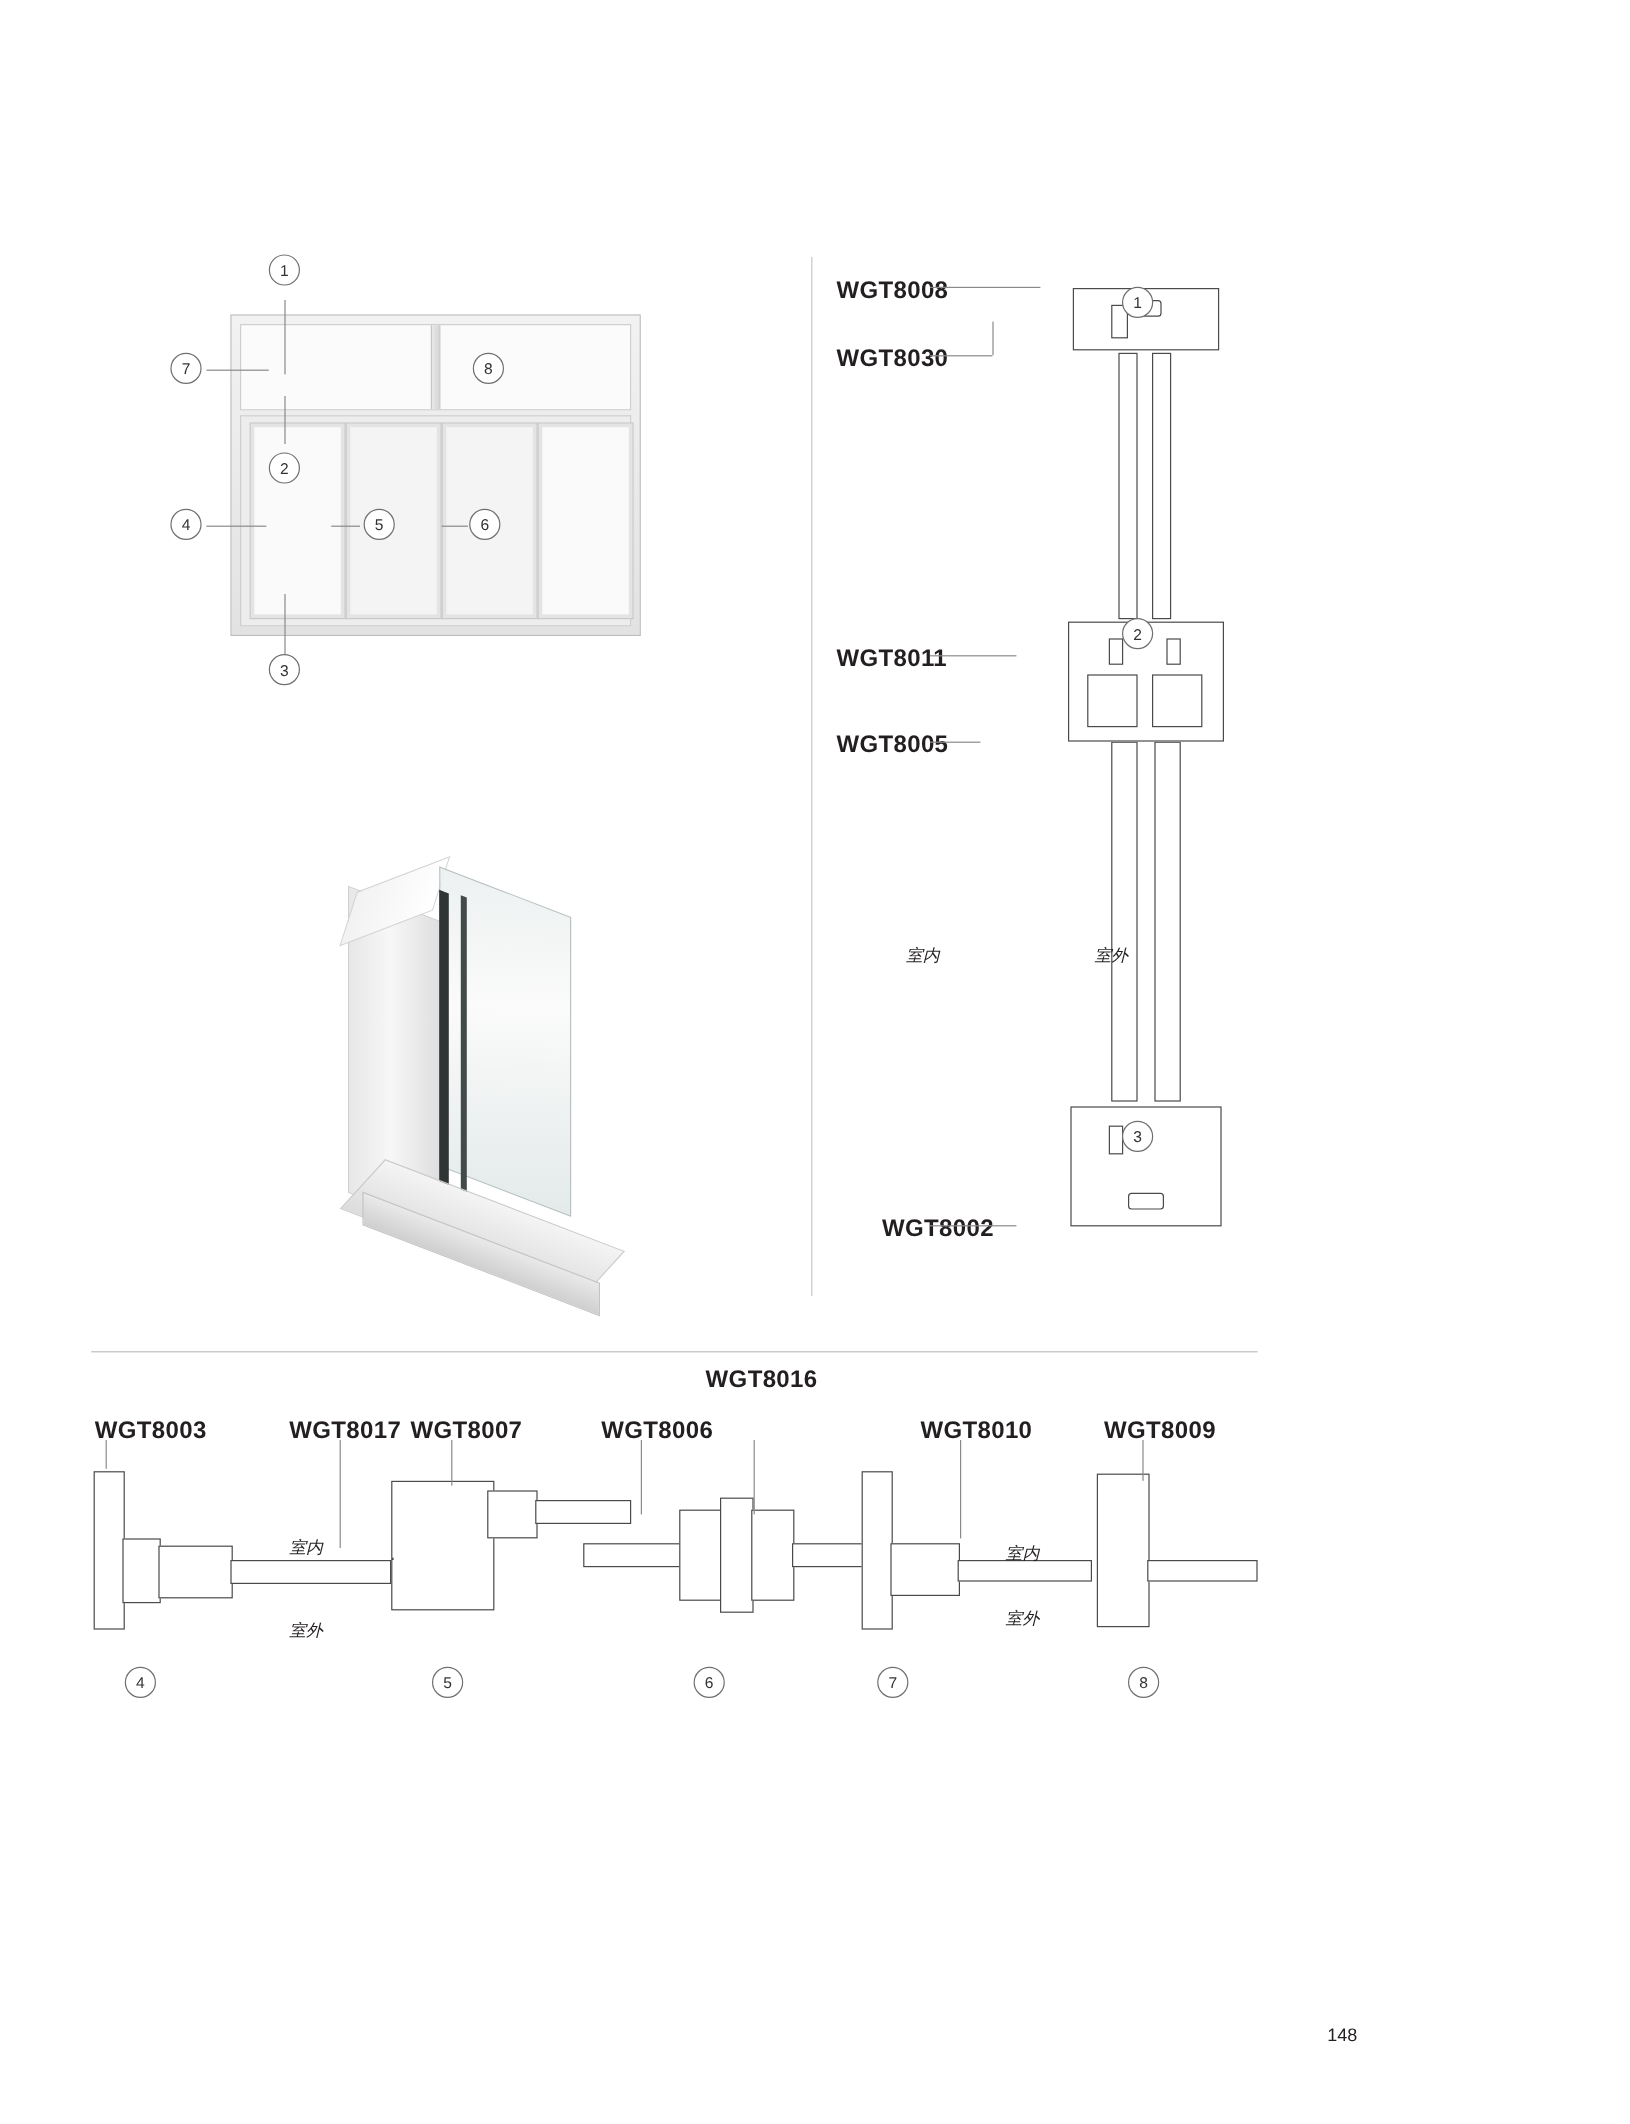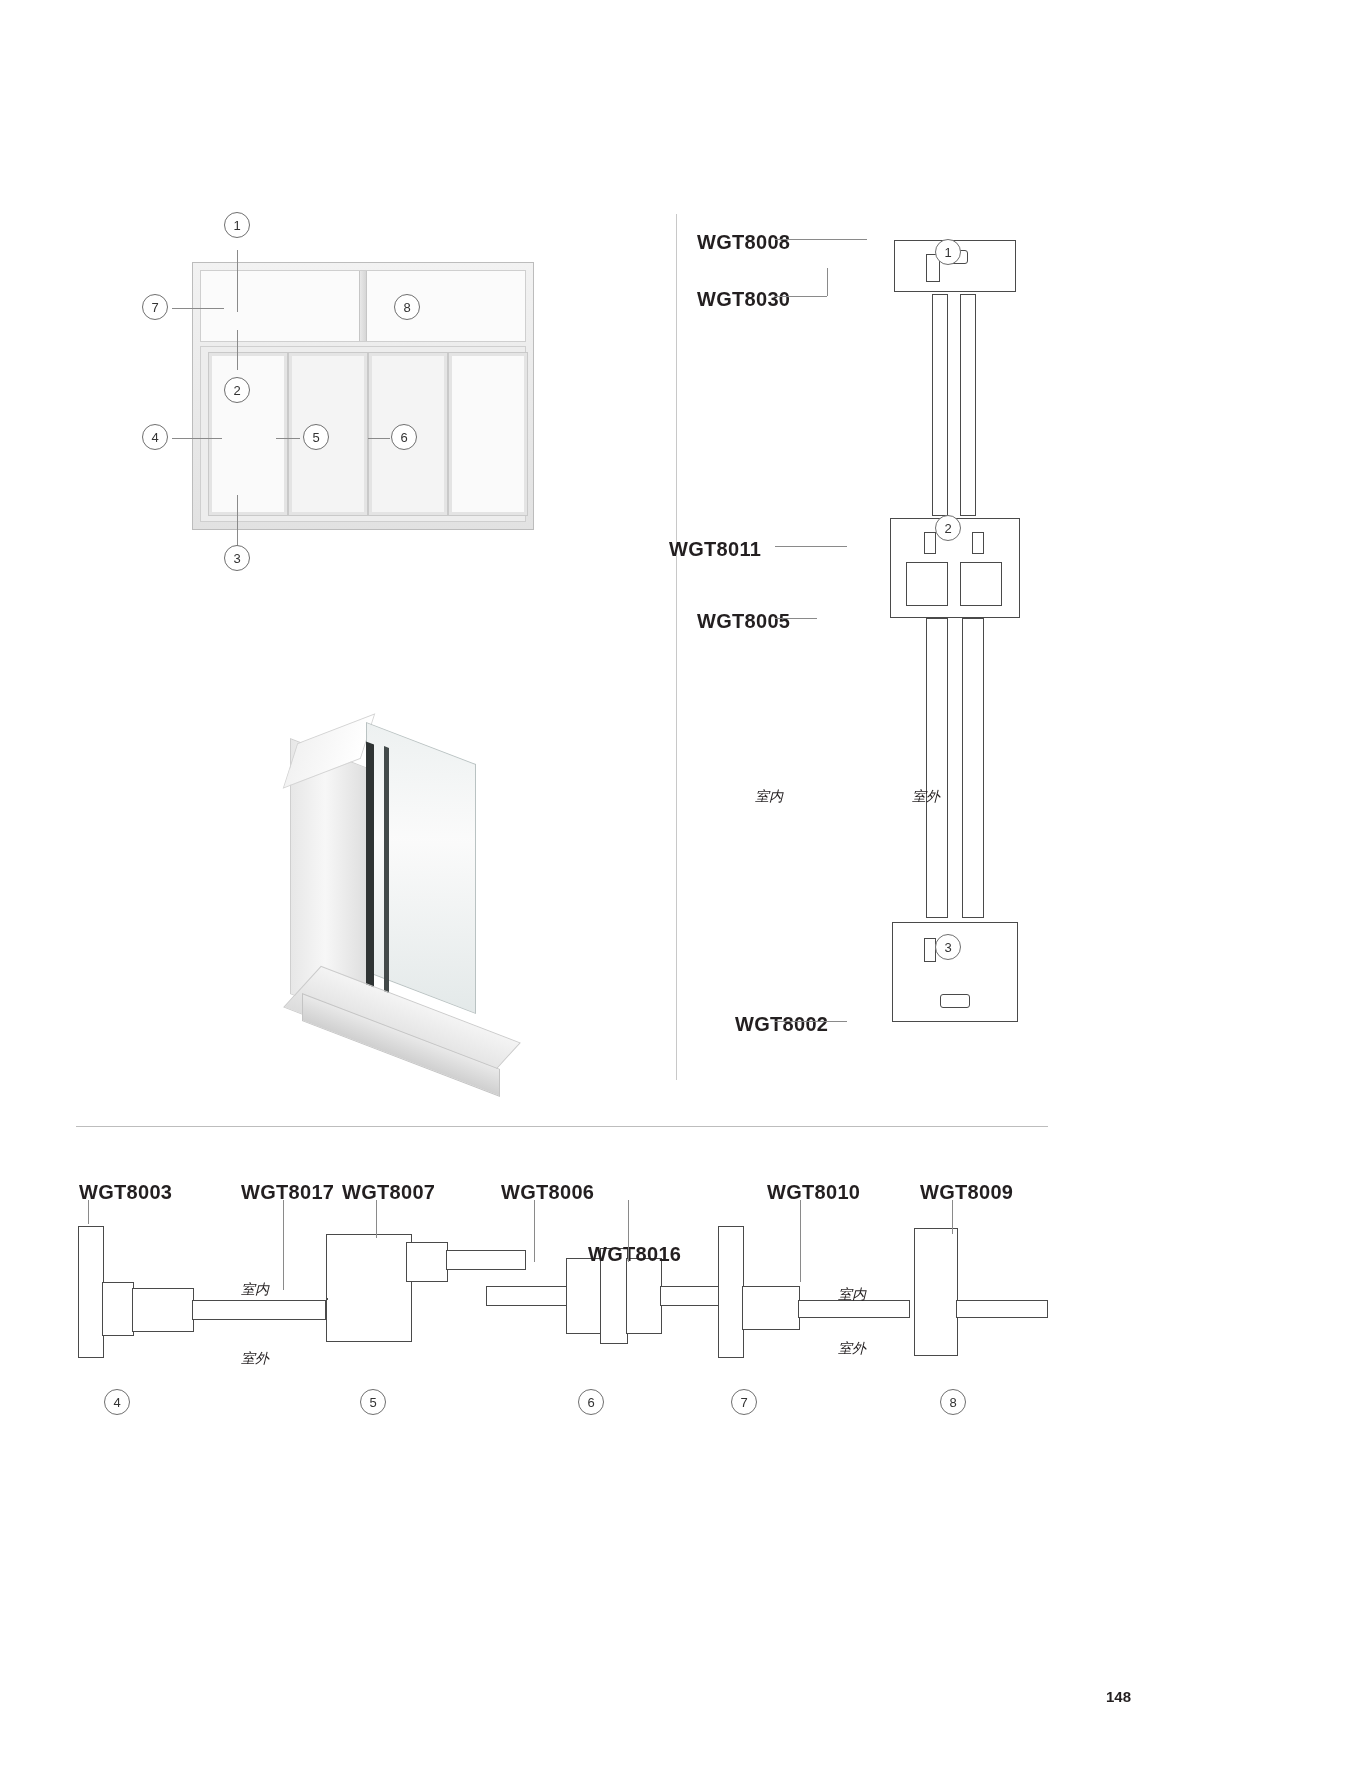--- a/index.html
+++ b/index.html
@@ -55,21 +55,21 @@
     width: 1px;
     background: #c8c8c8;
   }
   .divider-h {
     height: 1px;
     background: #bdbdbd;
   }
 
   .pagenum {
     font-size: 15px;
-    font-weight: bold;
+    font-weight: normal;
     color: #231f20;
   }
 
   
   .elev {
     position: absolute;
     left: 192px;
     top: 262px;
     width: 342px;
     height: 268px;
@@ -306,21 +306,21 @@
     <div class="detailbit" style="left:60px; top:762px; width:30px; height:14px; border-radius:3px;"></div>
   </div>
 
   <div class="abs label" style="left:697px; top:231px;">WGT8008</div>
   <div class="abs leader h" style="left:775px; top:239px; width:92px;"></div>
 
   <div class="abs label" style="left:697px; top:288px;">WGT8030</div>
   <div class="abs leader h" style="left:775px; top:296px; width:52px;"></div>
   <div class="abs leader v" style="left:827px; top:268px; height:28px;"></div>
 
-  <div class="abs label" style="left:669px; top:538px;">WGT8011</div>
+  <div class="abs label" style="left:697px; top:538px;">WGT8011</div>
   <div class="abs leader h" style="left:775px; top:546px; width:72px;"></div>
 
   <div class="abs label" style="left:697px; top:610px;">WGT8005</div>
   <div class="abs leader h" style="left:775px; top:618px; width:42px;"></div>
 
   <div class="abs label" style="left:735px; top:1013px;">WGT8002</div>
   <div class="abs leader h" style="left:775px; top:1021px; width:72px;"></div>
 
   <div class="abs callout" style="left:935px; top:239px;">1</div>
   <div class="abs callout" style="left:935px; top:515px;">2</div>
@@ -364,21 +364,21 @@
 
   <div class="abs label" style="left:241px; top:1181px;">WGT8017</div>
   <div class="abs leader v" style="left:283px; top:1200px; height:90px;"></div>
 
   <div class="abs label" style="left:342px; top:1181px;">WGT8007</div>
   <div class="abs leader v" style="left:376px; top:1200px; height:38px;"></div>
 
   <div class="abs label" style="left:501px; top:1181px;">WGT8006</div>
   <div class="abs leader v" style="left:534px; top:1200px; height:62px;"></div>
 
-  <div class="abs label" style="left:588px; top:1243px;">WGT8016</div>
+  <div class="abs label" style="left:588px; top:1139px;">WGT8016</div>
   <div class="abs leader v" style="left:628px; top:1200px; height:62px;"></div>
 
   <div class="abs label" style="left:767px; top:1181px;">WGT8010</div>
   <div class="abs leader v" style="left:800px; top:1200px; height:82px;"></div>
 
   <div class="abs label" style="left:920px; top:1181px;">WGT8009</div>
   <div class="abs leader v" style="left:952px; top:1200px; height:34px;"></div>
 
   <div class="abs cjk" style="left:241px; top:1281px;">室内</div>
   <div class="abs cjk" style="left:241px; top:1350px;">室外</div>

